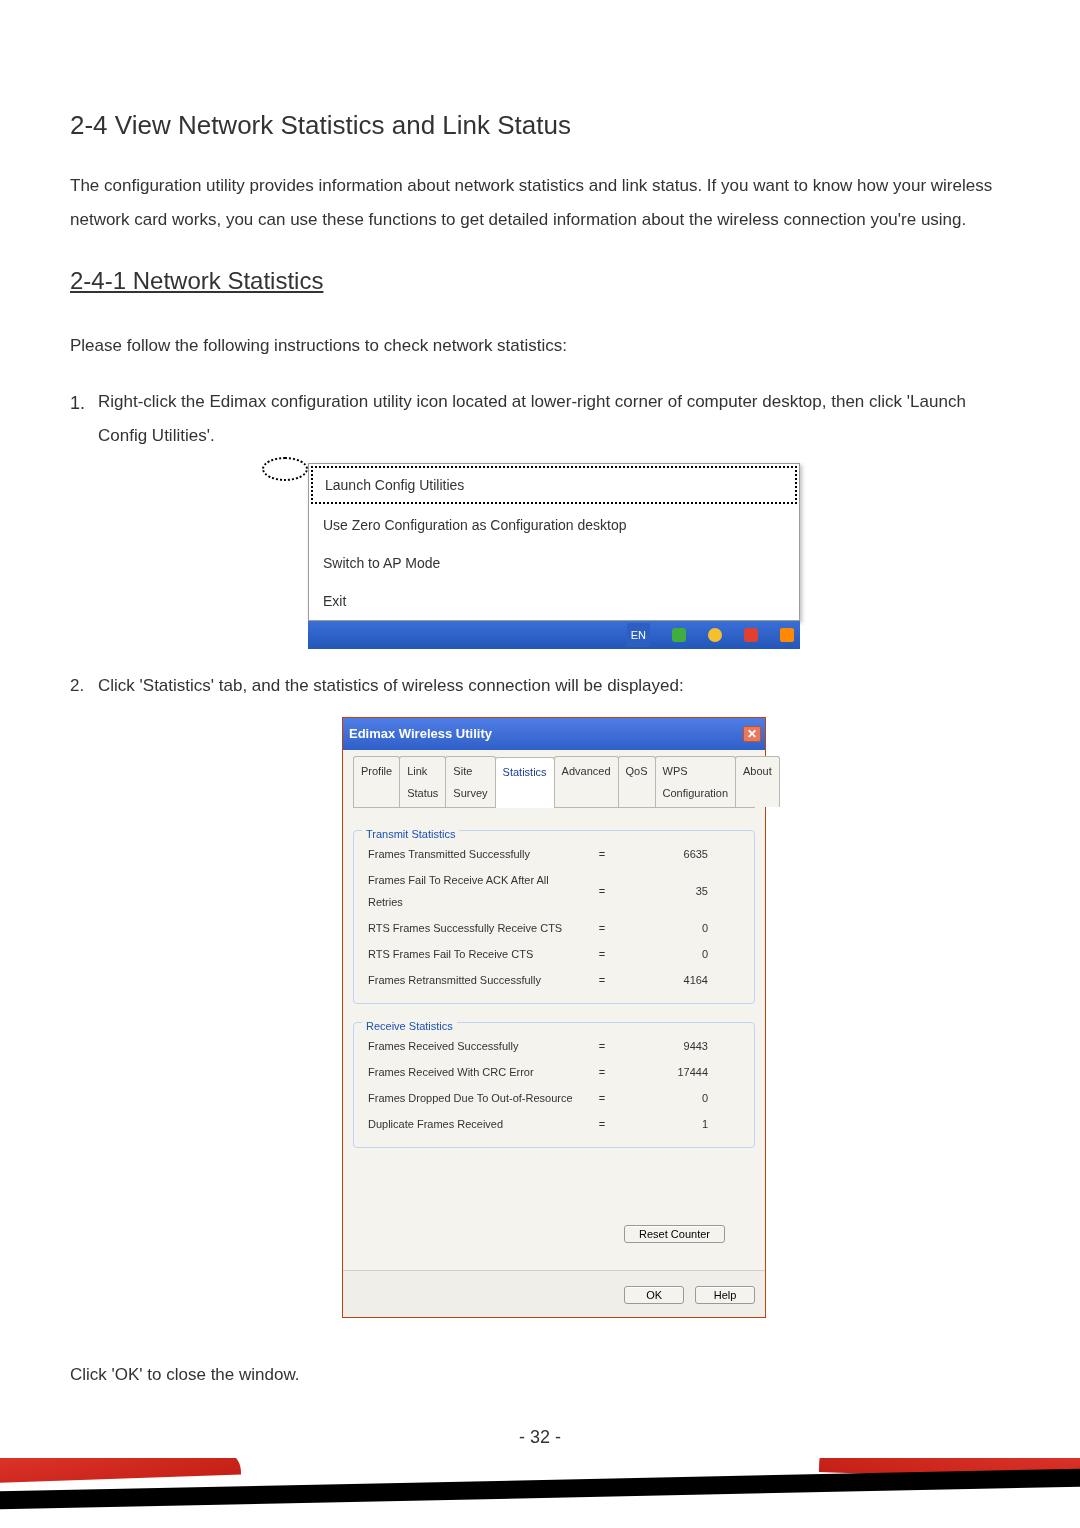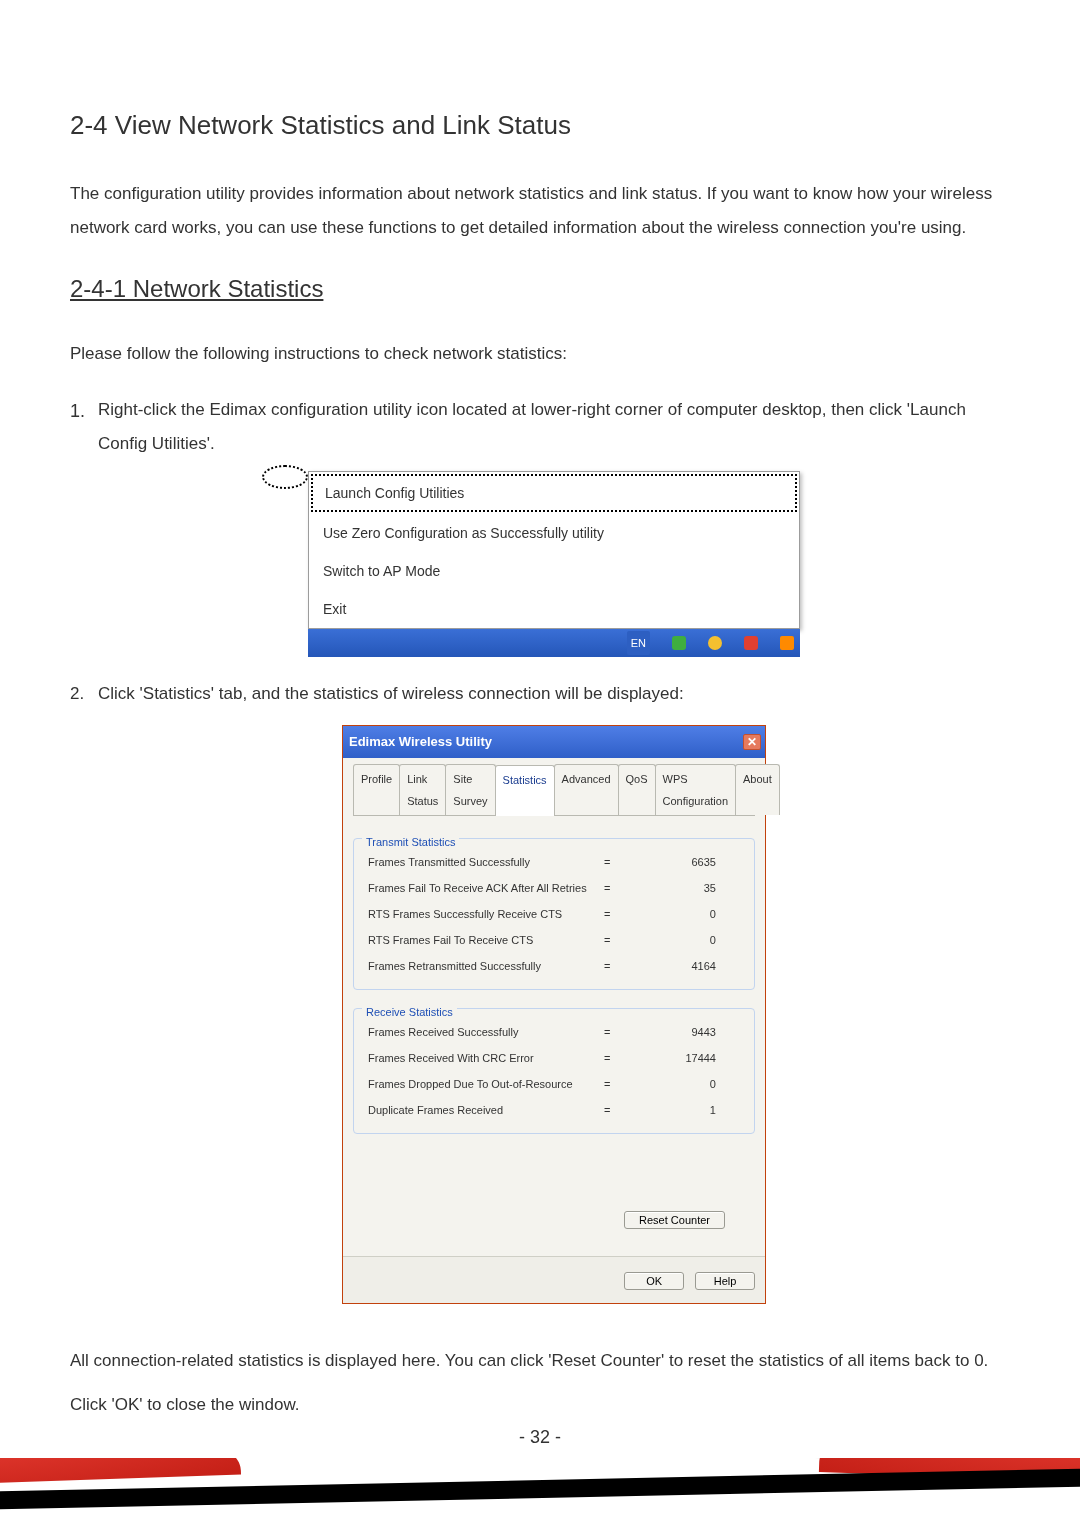--- a/index.html
+++ b/index.html
@@ -12,21 +12,21 @@
     position: relative;
     overflow: hidden;
   }
   .page {
     padding: 110px 70px 0 70px;
   }
   h2 {
     font-size: 26px;
     font-weight: normal;
     color: #333;
-    margin-bottom: 36px;
+    margin-bottom: 28px;
   }
   h3 {
     font-size: 24px;
     font-weight: normal;
     color: #333;
     margin-top: 30px;
     margin-bottom: 34px;
     text-decoration: underline;
   }
   p.body {
@@ -122,21 +122,21 @@
   .tabs { display:flex; border-bottom:1px solid #b9b9b1; margin-bottom: 22px; }
   .tab {
     font-size:11px; padding:3px 7px;
     border:1px solid #b9b9b1; border-bottom:none;
     background:#f4f3ee; margin-right:-1px;
     border-top-left-radius:3px; border-top-right-radius:3px;
   }
   .tab.active { background:#fff; position:relative; top:1px; color:#1a3c8f; }
   .group {
     border:1px solid #c2d4ef; border-radius:4px;
-    padding: 10px 18px 10px 14px; margin-bottom:18px;
+    padding: 10px 26px 10px 14px; margin-bottom:18px;
     position:relative; font-size:11px;
   }
   .group .legend {
     position:absolute; top:-8px; left:8px;
     background:#f4f3ee; padding:0 4px;
     color:#1e4fb5; font-size:11px;
   }
   .stat-row { display:flex; justify-content:space-between; align-items:center; padding:2px 0; }
   .stat-row .lbl { flex: 0 0 60%; }
   .stat-row .eq { flex: 0 0 10%; text-align:center; }
@@ -201,21 +201,21 @@
 
   <ol class="steps">
     <li class="first">
       <span class="num">1.</span>
       <span>Right-click the Edimax configuration utility icon located at lower-right corner of computer desktop, then click 'Launch Config Utilities'.</span>
 
       <div class="menu-fig">
         <span class="dots-oval"></span>
         <div class="ctx-menu">
           <div class="mi dotted">Launch Config Utilities</div>
-          <div class="mi">Use Zero Configuration as Successfully utility</div>
+          <div class="mi">Use Zero Configuration as Configuration desktop</div>
           <div class="mi">Switch to AP Mode</div>
           <div class="mi">Exit</div>
         </div>
         <div class="tray-bar">
           <span class="lang">EN</span>
           <span class="ticon green"></span>
           <span class="ticon yellow"></span>
           <span class="ticon red"></span>
           <span class="ticon orange"></span>
         </div>
@@ -302,21 +302,20 @@
 
           <div class="bottom-btns">
             <button class="dlg-btn">OK</button>
             <button class="dlg-btn">Help</button>
           </div>
         </div>
       </div>
     </li>
   </ol>
 
-  <p class="body">All connection-related statistics is displayed here. You can click 'Reset Counter' to reset the statistics of all items back to 0.</p>
   <p class="body">Click 'OK' to close the window.</p>
 </div>
 
 <div class="page-num">- 32 -</div>
 
 <div class="footer-stripe">
   <div class="stripe-grey"></div>
   <div class="stripe-red-left"></div>
   <div class="stripe-red-right"></div>
   <div class="stripe-black"></div>

